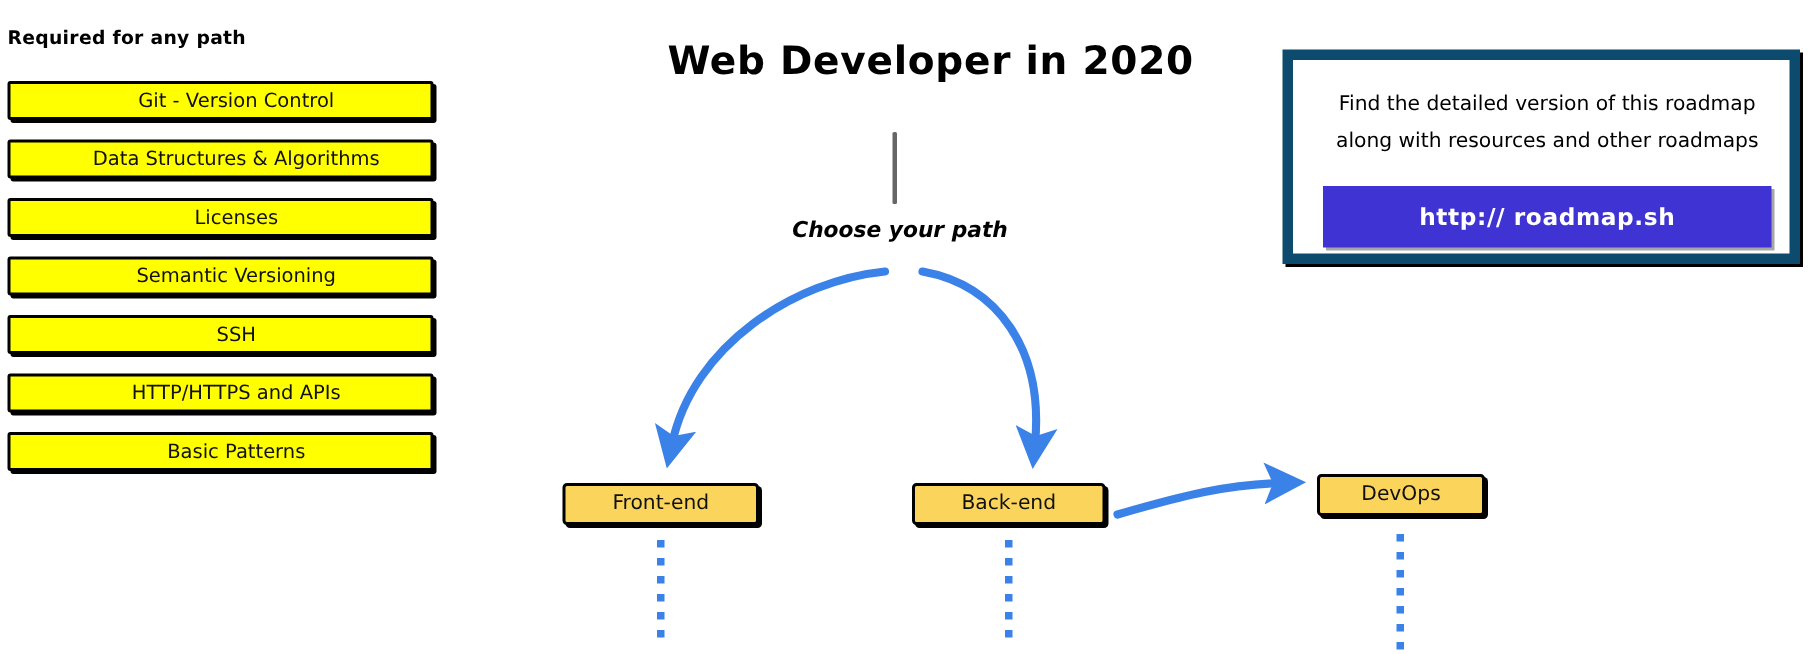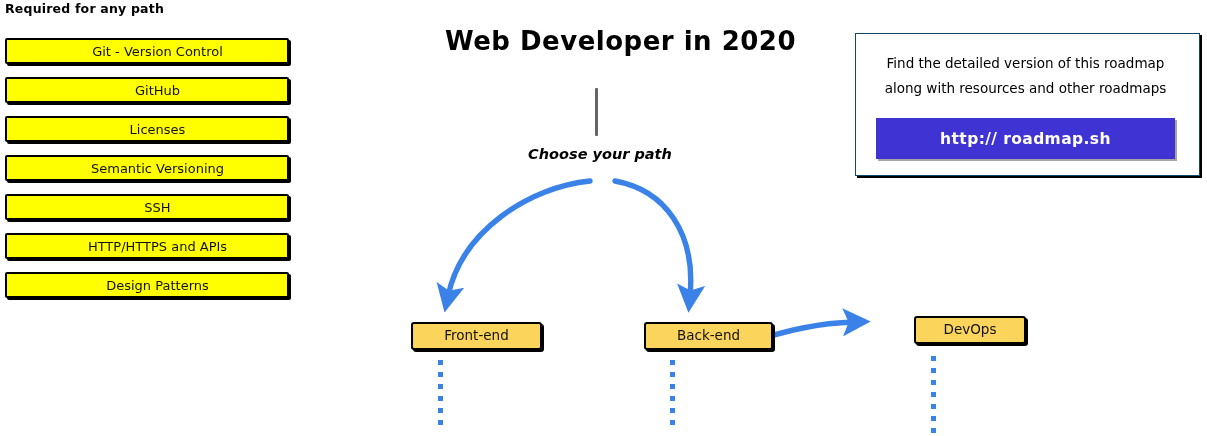--- a/index.html
+++ b/index.html
@@ -13,21 +13,21 @@
     position: relative;
     overflow: hidden;
     font-family: "DejaVu Sans", sans-serif;
     color: #000000;
   }
 
   
   #required-section {
     position: absolute;
     left: 0px;
-    top: 0px;
+    top: 16px;
     width: 300px;
     height: 320px;
   }
   #required-heading {
     position: absolute;
     left: 5px;
     top: 1px;
     font-size: 12.5px;
     font-weight: bold;
     letter-spacing: 0.2px;
@@ -114,21 +114,20 @@
     position: absolute;
     box-sizing: border-box;
     height: 28px;
     background: #fbd45c;
     border: 2.5px solid #000000;
     border-radius: 3px;
     box-shadow: 2px 2px 0 0 #000000;
     display: flex;
     align-items: center;
     justify-content: center;
-    margin-left: 36px;
   }
   .path-node-label {
     font-size: 13.5px;
     font-weight: 500;
     color: #111;
     white-space: nowrap;
     line-height: 1;
   }
   #node-frontend { left: 375px; top: 322px; width: 131px; }
   #node-backend  { left: 608px; top: 322px; width: 129px; }
@@ -154,21 +153,21 @@
 
   
   #info-card {
     position: absolute;
     left: 855px;
     top: 33px;
     width: 345px;
     height: 143px;
     box-sizing: border-box;
     background: #ffffff;
-    border: 1px solid #0c4a6e;
+    border: 7px solid #0c4a6e;
     box-shadow: 2px 2px 0 0 #000000;
   }
   #info-card-text {
     position: absolute;
     left: 0;
     top: 17px;
     width: 339px;
     text-align: center;
     font-size: 13.5px;
     line-height: 25px;
@@ -201,36 +200,36 @@
 <body>
 
 <div id="required-section">
   <div id="required-heading">Required for any path</div>
   <div id="required-list">
 
     <div class="skill-box">
       <span class="skill-label">Git - Version Control</span>
     </div>
     <div class="skill-box">
-      <span class="skill-label">GitHub</span>
+      <span class="skill-label">Data Structures &amp; Algorithms</span>
     </div>
     <div class="skill-box">
       <span class="skill-label">Licenses</span>
     </div>
     <div class="skill-box">
       <span class="skill-label">Semantic Versioning</span>
     </div>
     <div class="skill-box">
       <span class="skill-label">SSH</span>
     </div>
     <div class="skill-box">
       <span class="skill-label">HTTP/HTTPS and APIs</span>
     </div>
     <div class="skill-box">
-      <span class="skill-label">Design Patterns</span>
+      <span class="skill-label">Basic Patterns</span>
     </div>
 
   </div>
 </div>
 
 <div id="diagram-title">Web Developer in 2020</div>
 <div id="title-stem"></div>
 <div id="choose-path-label">Choose your path</div>
 
 <svg id="arrows-layer" viewBox="0 0 1207 436" xmlns="http://www.w3.org/2000/svg">

